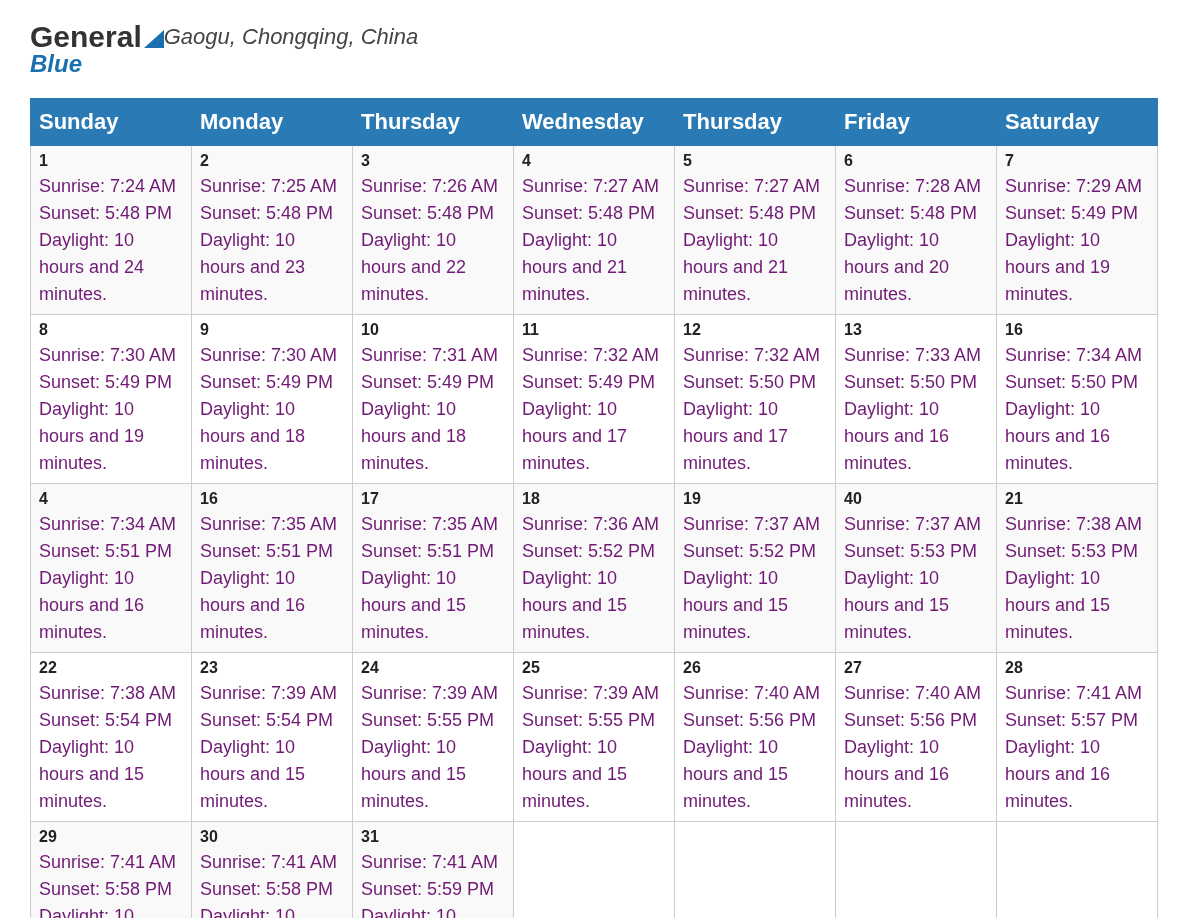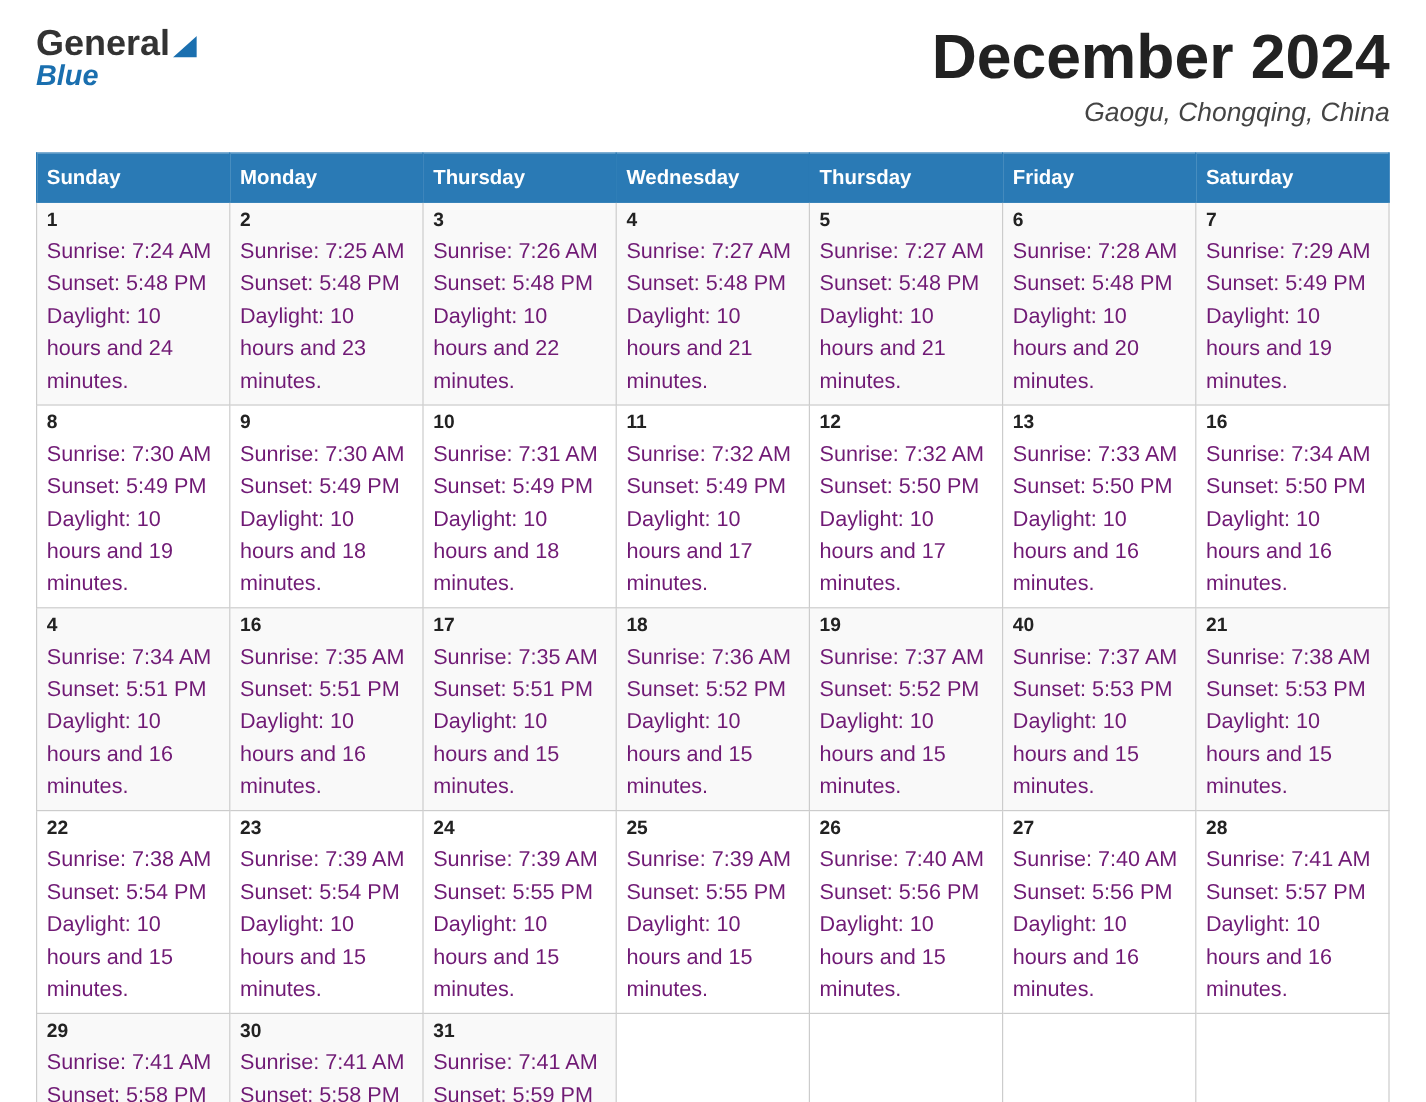--- a/index.html
+++ b/index.html
@@ -5,21 +5,20 @@
     * { box-sizing: border-box; margin: 0; padding: 0; }
     body {
       font-family: Arial, sans-serif;
       background: #fff;
       width: 1188px;
       min-height: 918px;
       padding: 20px 30px;
     }
     .header {
       display: flex;
-      justify-content: space-between;
       align-items: flex-start;
       margin-bottom: 20px;
     }
     .logo {
       display: flex;
       flex-direction: column;
       align-items: flex-start;
     }
     .title-block {
       text-align: right;
@@ -38,21 +37,21 @@
       font-style: italic;
     }
     table {
       width: 100%;
       border-collapse: collapse;
       table-layout: fixed;
     }
     thead tr th {
       background-color: #2a7ab5;
       color: #fff;
-      font-size: 17px;
+      font-size: 22px;
       font-weight: bold;
       padding: 10px 8px;
       text-align: left;
       border: 1px solid #2a7ab5;
       margin-top: 40px;
     }
     tbody tr td {
       border: 1px solid #ccc;
       vertical-align: top;
       padding: 6px 8px;
@@ -88,21 +87,20 @@
   <div class="logo">
     <div style="display:flex;align-items:center;">
       <span style="font-size:30px;font-weight:bold;color:#333;">General</span>
       <svg width="20" height="22" viewBox="0 0 20 22" style="margin-left:2px;">
         <polygon points="0,22 20,22 20,4" fill="#1a6faf"></polygon>
       </svg>
     </div>
     <span style="font-size:24px;font-weight:bold;color:#1a6faf;margin-top:-4px;font-style:italic;">Blue</span>
   </div>
   <div class="title-block">
-    <h1>December 2024</h1>
     <h2>Gaogu, Chongqing, China</h2>
   </div>
 </div>
 
 <table>
   <thead>
     <tr>
     <th>Sunday</th>
         <th>Monday</th>
         <th>Thursday</th>

